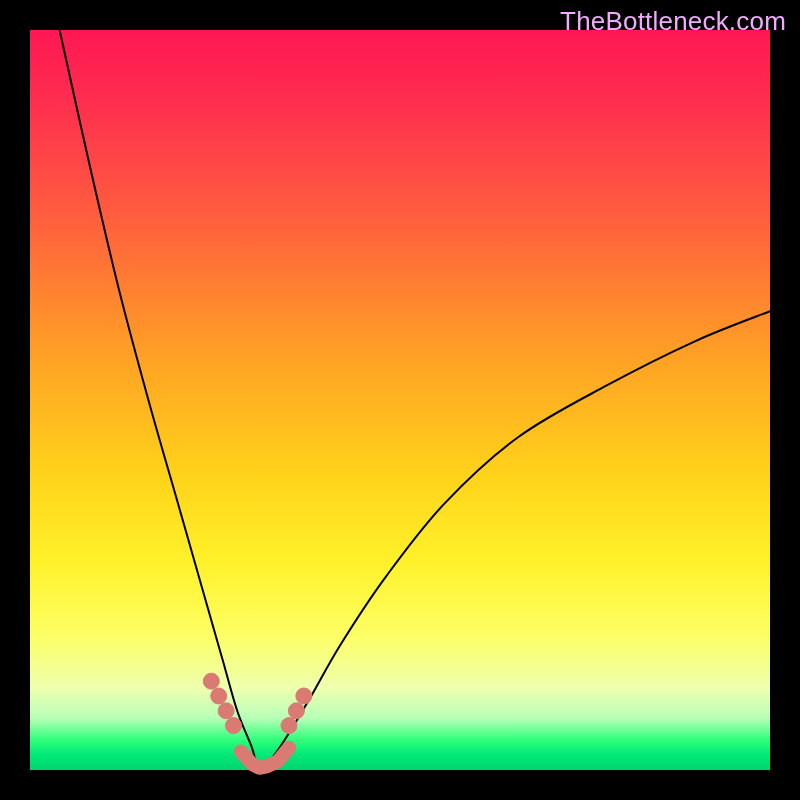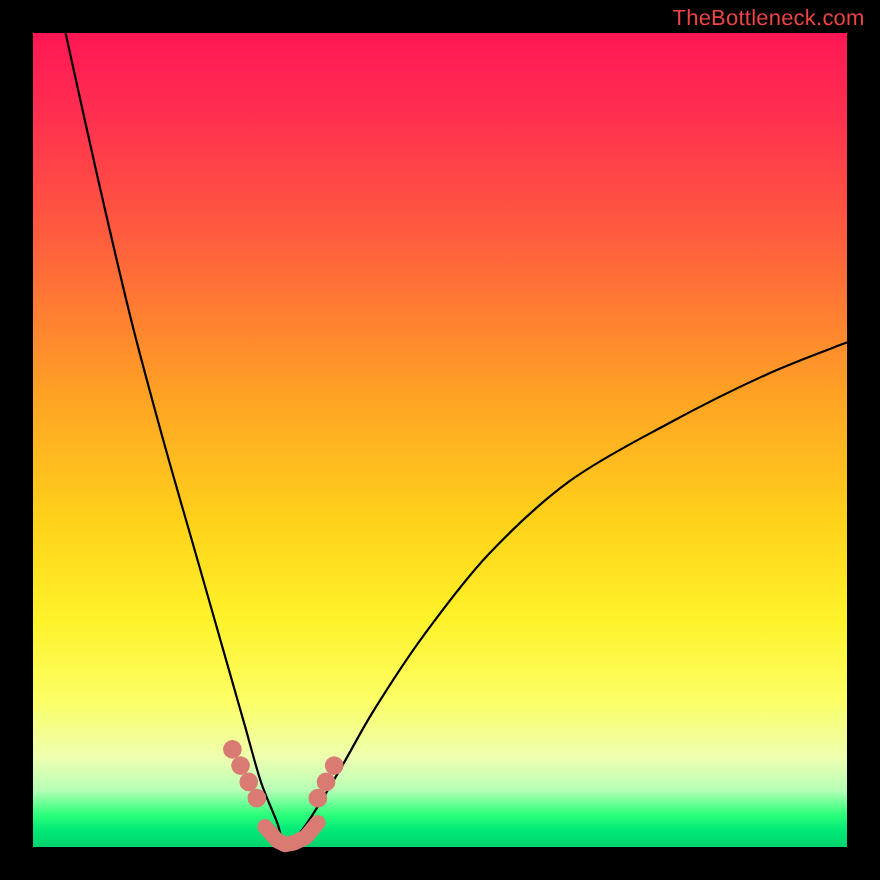--- a/index.html
+++ b/index.html
@@ -37,22 +37,22 @@
       #b7ffb7 93%,
       #2dff7a 96%,
       #00e877 98%,
       #00d46e 100%
     );
   }
   .watermark {
     position: absolute;
     top: 6px;
     right: 14px;
-    color: #ef4444;
-    font-size: 20px;
+    color: #f0abfc;
+    font-size: 26px;
     font-weight: 500;
     letter-spacing: 0.2px;
     user-select: none;
   }
   svg.curve {
     position: absolute;
     left: 0; top: 0;
     width: 740px;
     height: 740px;
     overflow: visible;

